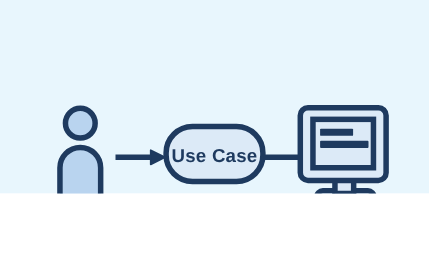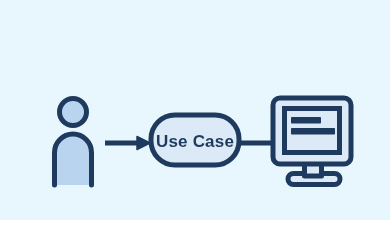--- a/index.html
+++ b/index.html
@@ -3,21 +3,21 @@
 <meta charset="utf-8">
 <style>
   html, body {
     margin: 0;
     padding: 0;
     background: #ffffff;
   }
   #canvas {
     position: relative;
     width: 390px;
-    height: 220px;
+    height: 176px;
     overflow: hidden;
     font-family: "Liberation Sans", "DejaVu Sans", sans-serif;
   }
   #bg-layer {
     position: absolute;
     inset: 0;
     background: #e8f6fd;
   }
   #diagram-svg {
     position: absolute;

